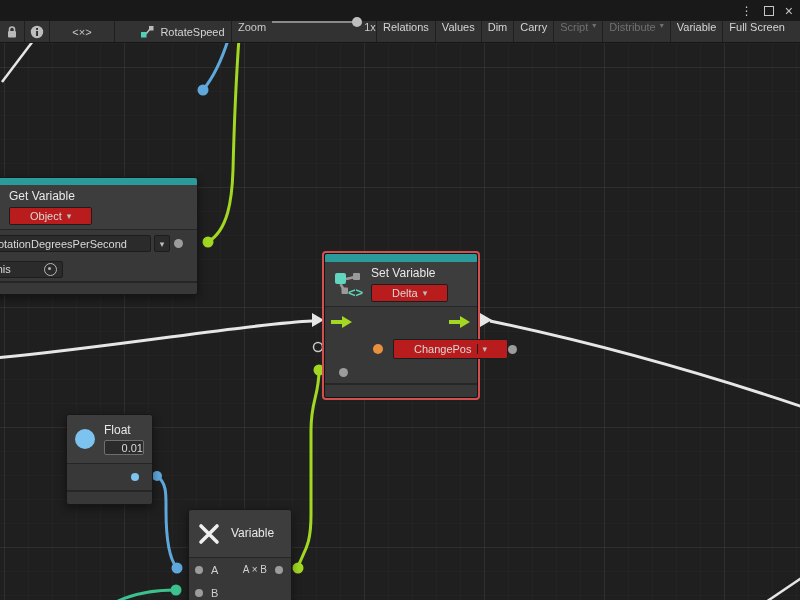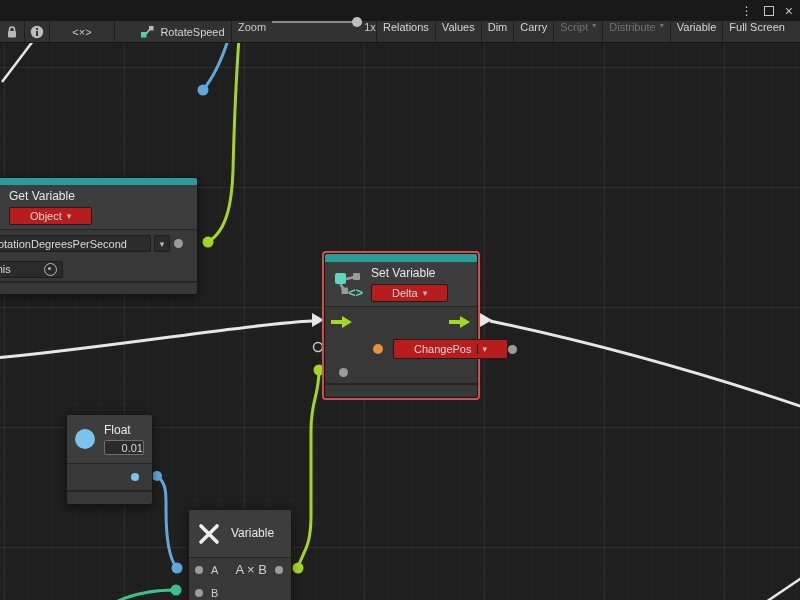--- a/index.html
+++ b/index.html
@@ -210,21 +210,21 @@
         <svg width="24" height="24" viewBox="0 0 24 24">
           <path d="M4 4 L20 20 M20 4 L4 20" stroke="#efefef" stroke-width="3.6" stroke-linecap="round"></path>
         </svg>
         <div class="title">Variable</div>
       </div>
       <div class="node-body" style="height:60px;">
         <div class="node-row" style="height:23px;padding:0 8px 0 6px;gap:8px;">
           <span class="port" style="width:8px;height:8px;"></span>
           <span style="font-size:11px;color:#cfcfcf;">A</span>
           <span style="flex:1"></span>
-          <span style="font-size:13px;color:#cfcfcf;">A × B</span>
+          <span style="font-size:10px;color:#cfcfcf;">A × B</span>
           <span class="port" style="width:8px;height:8px;"></span>
         </div>
         <div class="node-row" style="height:23px;padding:0 8px 0 6px;gap:8px;">
           <span class="port" style="width:8px;height:8px;"></span>
           <span style="font-size:11px;color:#cfcfcf;">B</span>
         </div>
       </div>
     </div>
   </div>
 

